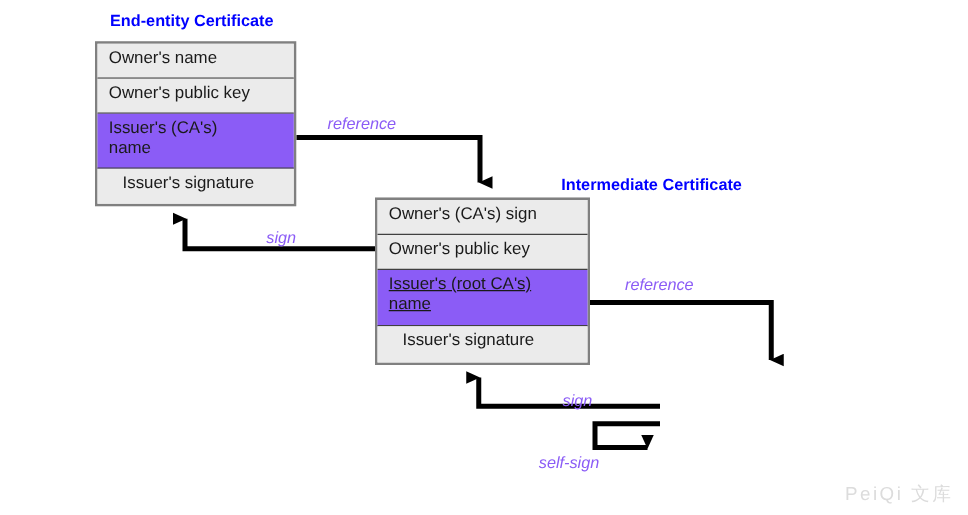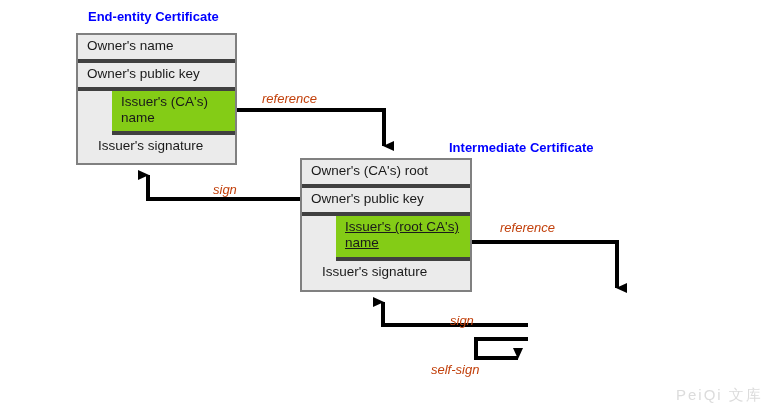--- a/index.html
+++ b/index.html
@@ -32,39 +32,38 @@
     letter-spacing: 0px;
   }
   .cert-box {
     position: absolute;
     border: 2px solid #808080;
     box-sizing: border-box;
     background: #ebebeb;
   }
   .cert-row {
     box-sizing: border-box;
-    border-bottom: 4px solid #404040;
+    border-bottom: 1px solid #404040;
     font-size: 13.5px;
     color: #1a1a1a;
     padding: 3px 0 3px 9px;
     line-height: 16px;
     background: #ebebeb;
     white-space: pre-line;
   }
   .cert-row:last-child {
     border-bottom: none;
     padding-left: 20px;
   }
   .cert-row.shaded {
-    background: #84cc16;
-    margin-left: 34px;
+    background: #8b5cf6;
   }
   .edge-label {
     position: absolute;
-    color: #c2410c;
+    color: #8b5cf6;
     font-style: italic;
     font-size: 13px;
     white-space: nowrap;
   }
   .watermark {
     position: absolute;
     color: #dcdcdc;
     font-size: 15px;
     letter-spacing: 2px;
     white-space: nowrap;
@@ -115,21 +114,21 @@
     <div class="cert-row" style="height:28px;">Owner's name</div>
     <div class="cert-row" style="height:28px;">Owner's public key</div>
     <div class="cert-row shaded" style="height:44px;">Issuer's (CA's)
 name</div>
     <div class="cert-row" style="height:28px;">Issuer's signature</div>
   </div>
 
   <div class="cert-title" style="left:409px; top:140px;padding-left:40px;">Intermediate Certificate</div>
 
   <div class="cert-box" style="left:300px; top:158px; width:172px; height:134px;">
-    <div class="cert-row" style="height:28px;">Owner's (CA's) root</div>
+    <div class="cert-row" style="height:28px;">Owner's (CA's) sign</div>
     <div class="cert-row" style="height:28px;">Owner's public key</div>
     <div class="cert-row shaded" style="height:45px;text-decoration:underline;">Issuer's (root CA's)
 name</div>
     <div class="cert-row" style="height:29px;">Issuer's signature</div>
   </div>
 
 
 
   <div class="edge-label" style="left:262px; top:91px;">reference</div>
 

